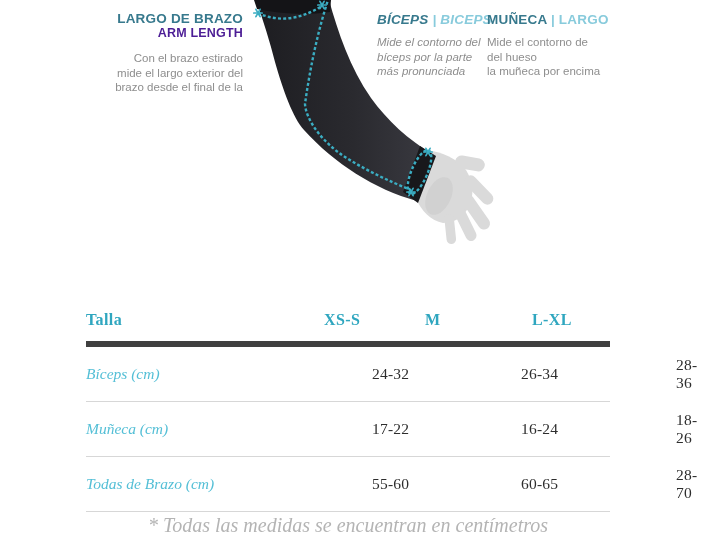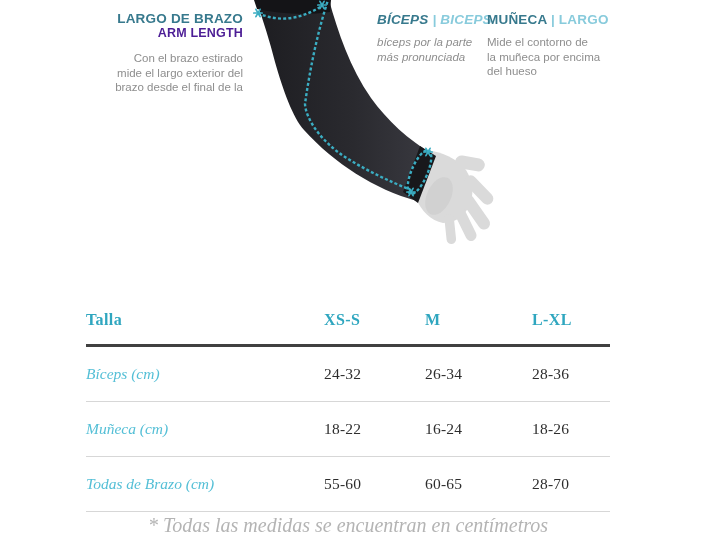--- a/index.html
+++ b/index.html
@@ -20,23 +20,23 @@
   .block-wrist{top:12px;left:487px;width:130px;text-align:left;}
   .block-wrist .desc{margin-top:8px;}
 
   
   .arm-svg{position:absolute;left:225px;top:0;}
 
   
   .size-table{position:absolute;left:86px;top:305px;width:524px;
               font-family:"Liberation Serif",serif;}
   .t-grid{display:grid;grid-template-columns:238px 101px 107px 1fr;align-items:center;}
-  .t-head{height:42px;border-bottom:3px solid #404040;box-sizing:border-box;align-items:start;padding-top:6px;}
+  .t-head{height:42px;border-bottom:6px solid #404040;box-sizing:border-box;align-items:start;padding-top:6px;}
   .t-head .cell{font-weight:bold;font-size:16px;color:#2fa6bf;letter-spacing:.4px;}
-  .t-row{height:55px;border-bottom:1px solid #d7d7d7;box-sizing:border-box;}
+  .t-row{height:55px;border-bottom:1px solid #d7d7d7;box-sizing:border-box;gap:48px;}
   .t-row .label{font-style:italic;font-size:15.5px;color:#54bfd6;}
   .t-row .val{font-size:15.5px;color:#2d2d2d;letter-spacing:.2px;}
 
   .footnote{position:absolute;left:86px;top:514px;width:524px;text-align:center;
             font-family:"Liberation Serif",serif;font-style:italic;font-size:20px;color:#b4b4b4;}
 </style>
 </head>
 <body>
 
 <div class="stage">
@@ -99,56 +99,57 @@
     </div>
   </div>
 
   <div class="block block-biceps">
     <div class="blk-title">
       <span>BÍCEPS</span>
       <span class="lite">|</span>
       <span class="lite">BICEPS</span>
     </div>
     <div class="desc">
+      <span class="desc-line">Mide el contorno del</span>
       <span class="desc-line">bíceps por la parte</span>
       <span class="desc-line">más pronunciada</span>
     </div>
   </div>
 
   <div class="block block-wrist">
     <div class="blk-title">
       <span>MUÑECA</span>
       <span class="lite">|</span>
       <span class="lite">LARGO</span>
     </div>
     <div class="desc">
       <span class="desc-line">Mide el contorno de</span>
+      <span class="desc-line">del hueso</span>
       <span class="desc-line">la muñeca por encima</span>
-      <span class="desc-line">del hueso</span>
     </div>
   </div>
 
   <div class="size-table">
     <div class="t-grid t-head">
       <div class="cell">Talla</div>
       <div class="cell">XS-S</div>
       <div class="cell">M</div>
       <div class="cell">L-XL</div>
     </div>
 
     <div class="t-grid t-row">
       <div class="label">Bíceps (cm)</div>
       <div class="val">24-32</div>
       <div class="val">26-34</div>
       <div class="val">28-36</div>
     </div>
 
     <div class="t-grid t-row">
       <div class="label">Muñeca (cm)</div>
-      <div class="val">18-22</div>
+      <div class="val">17-22</div>
       <div class="val">16-24</div>
       <div class="val">18-26</div>
     </div>
 
     <div class="t-grid t-row">
       <div class="label">Todas de Brazo (cm)</div>
       <div class="val">55-60</div>
       <div class="val">60-65</div>
       <div class="val">28-70</div>
     </div>

